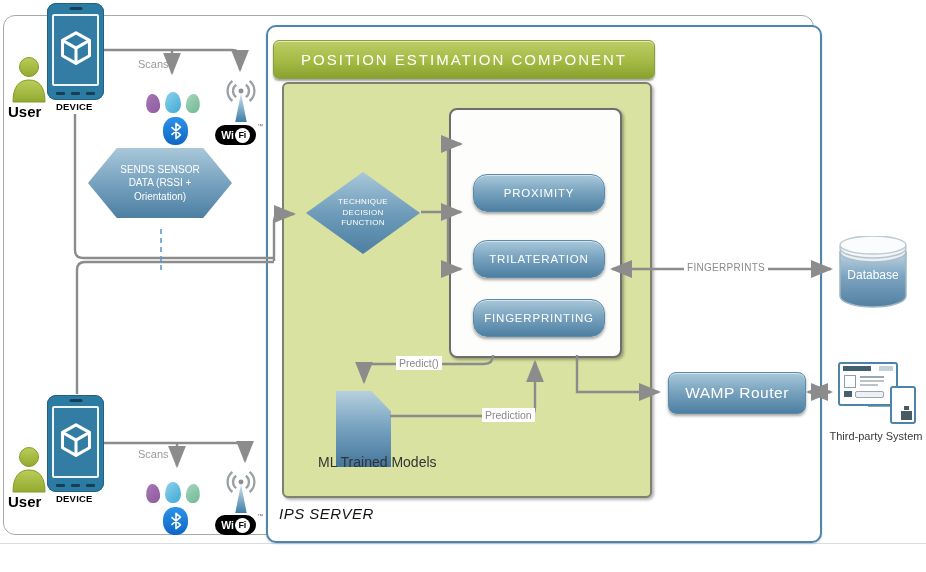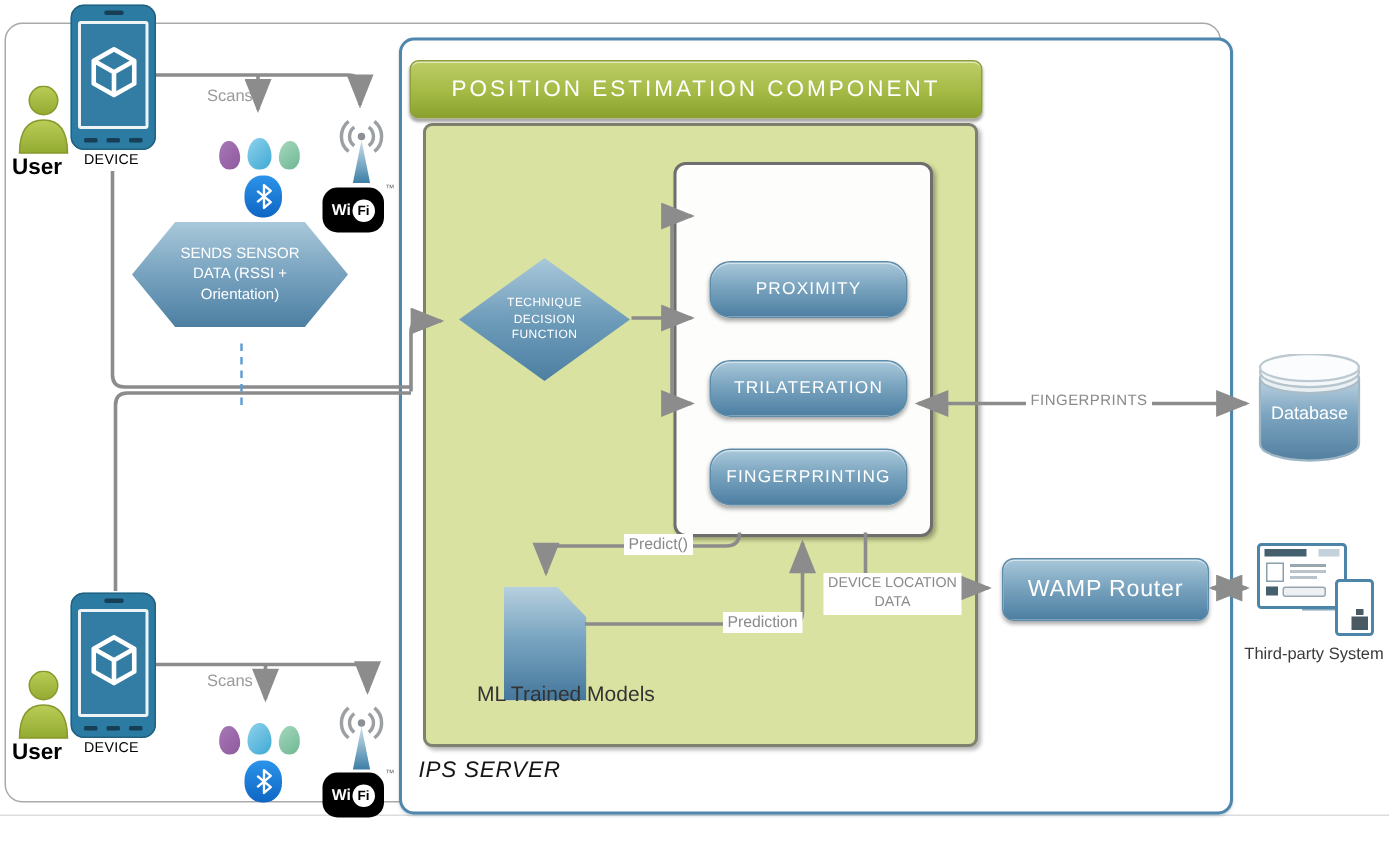--- a/index.html
+++ b/index.html
@@ -69,33 +69,33 @@
     background:#fff;z-index:5;}
   .br-row{position:absolute;left:3px;right:3px;}
   #tp-link-line{left:868px;top:404px;width:36px;height:0;border-top:3px solid #88a8bc;z-index:4;}
   #mini-dev{left:890px;top:386px;width:22px;height:34px;border:2.5px solid #4d85a8;border-radius:3px;
     background:#fff;z-index:5;}
   #mini-dev .blk{position:absolute;right:2px;bottom:2px;width:11px;height:9px;background:#4a5a63;}
   #mini-dev .dot{position:absolute;right:5px;bottom:12px;width:5px;height:4px;background:#4a5a63;}
 
   
   .user-label{width:48px;color:#000;font-size:15px;font-weight:bold;z-index:5;}
-  .device-label{width:52px;color:#000;font-size:9.5px;font-weight:normal;letter-spacing:.2px;z-index:5;}
+  .device-label{width:52px;color:#000;font-size:9.5px;font-weight:bold;letter-spacing:.2px;z-index:5;}
   .scans-label{width:44px;color:#9a9a9a;font-size:11px;z-index:5;}
   .phone{width:57px;height:97px;background:#2c7ba3;border-radius:9px;z-index:4;
     box-shadow:inset 0 0 0 1px #22617f;}
   .phone .screen{position:absolute;left:5px;right:5px;top:11px;bottom:14px;background:#337ca4;
     border:2px solid #eef3f6;border-radius:2px;}
   .phone .spk{position:absolute;left:50%;top:4px;transform:translateX(-50%);width:13px;height:3px;
     background:#163f55;border-radius:2px;}
   .phone .dash{position:absolute;bottom:5px;width:9px;height:3px;background:#163f55;border-radius:1px;}
   .beacon{width:14px;height:19px;z-index:4;}
   .bt-badge{width:25px;height:28px;background:linear-gradient(#2c93ea,#0e66c4);border-radius:46%;
     display:flex;align-items:center;justify-content:center;z-index:4;}
-  .wifi-pill{width:41px;height:30px;background:#000;border-radius:10px;display:flex;align-items:center;
+  .wifi-pill{width:41px;height:20px;background:#000;border-radius:10px;display:flex;align-items:center;
     justify-content:center;gap:1px;z-index:4;}
   .wifi-pill .wi{color:#fff;font-size:10.5px;font-weight:bold;}
   .wifi-pill .fi-circ{width:15px;height:15px;background:#fff;border-radius:50%;display:flex;
     align-items:center;justify-content:center;color:#000;font-size:9px;font-weight:bold;}
   .wifi-tm{font-size:6px;color:#666;z-index:4;}
 
   #conn-svg{left:0;top:0;width:926px;height:572px;z-index:6;pointer-events:none;}
 
   
   .line-label{background:#fff;color:#8a8a8a;font-size:10.5px;padding:1px 3px;z-index:7;}
@@ -301,19 +301,17 @@
 
       <path d="M390,416 H527 Q535,416 535,408 V362" marker-end="url(#arr)"></path>
 
       <path d="M577,355 V392 H659" marker-end="url(#arr)"></path>
 
       <path d="M808,392 H831" marker-start="url(#arr)" marker-end="url(#arr)"></path>
     </g>
     <path d="M161,229 V273" stroke="#5b9bd5" stroke-width="1.6" stroke-dasharray="5,4" fill="none"></path>
   </svg>
 
-  <div class="abs line-label" style="left:416px;top:356px;">Predict()</div>
+  <div class="abs line-label" style="left:396px;top:356px;">Predict()</div>
   <div class="abs line-label" style="left:482px;top:408px;">Prediction</div>
-  <div class="abs prelines" id="lbl-device-location">DEVICE LOCATION
-DATA</div>
   <div class="abs line-label" id="lbl-fingerprints">FINGERPRINTS</div>
 
 </div>
 
 </body></html>

